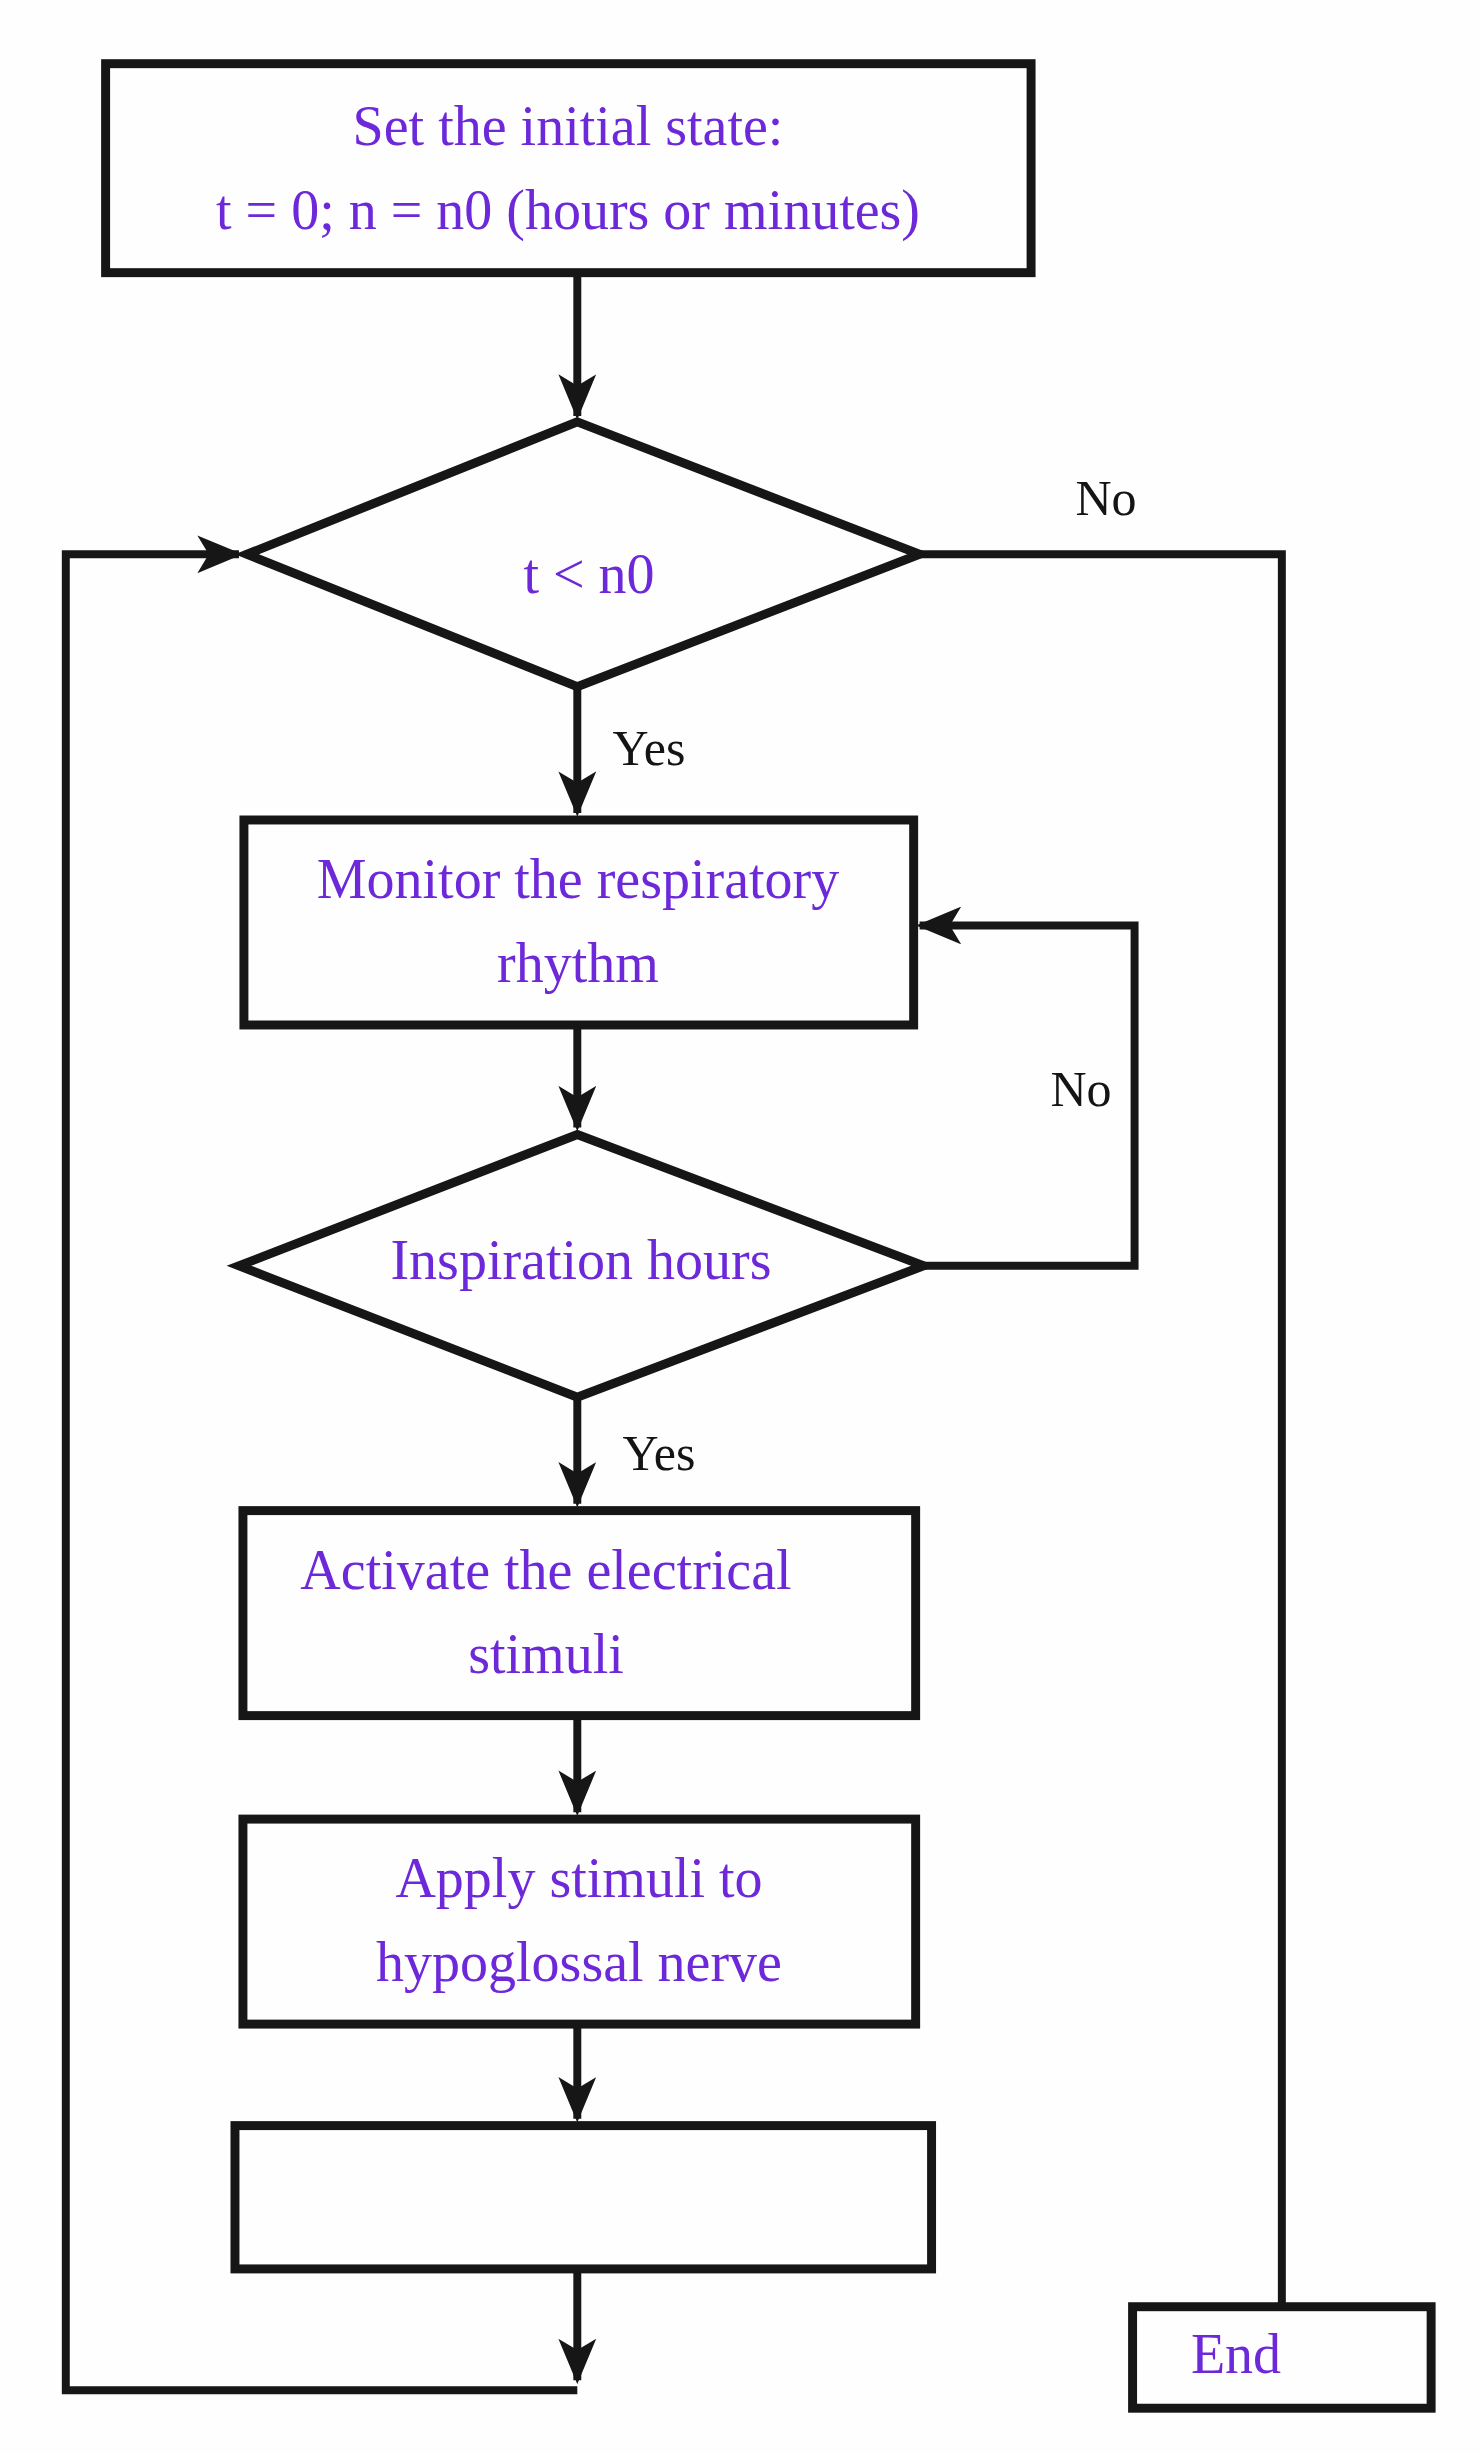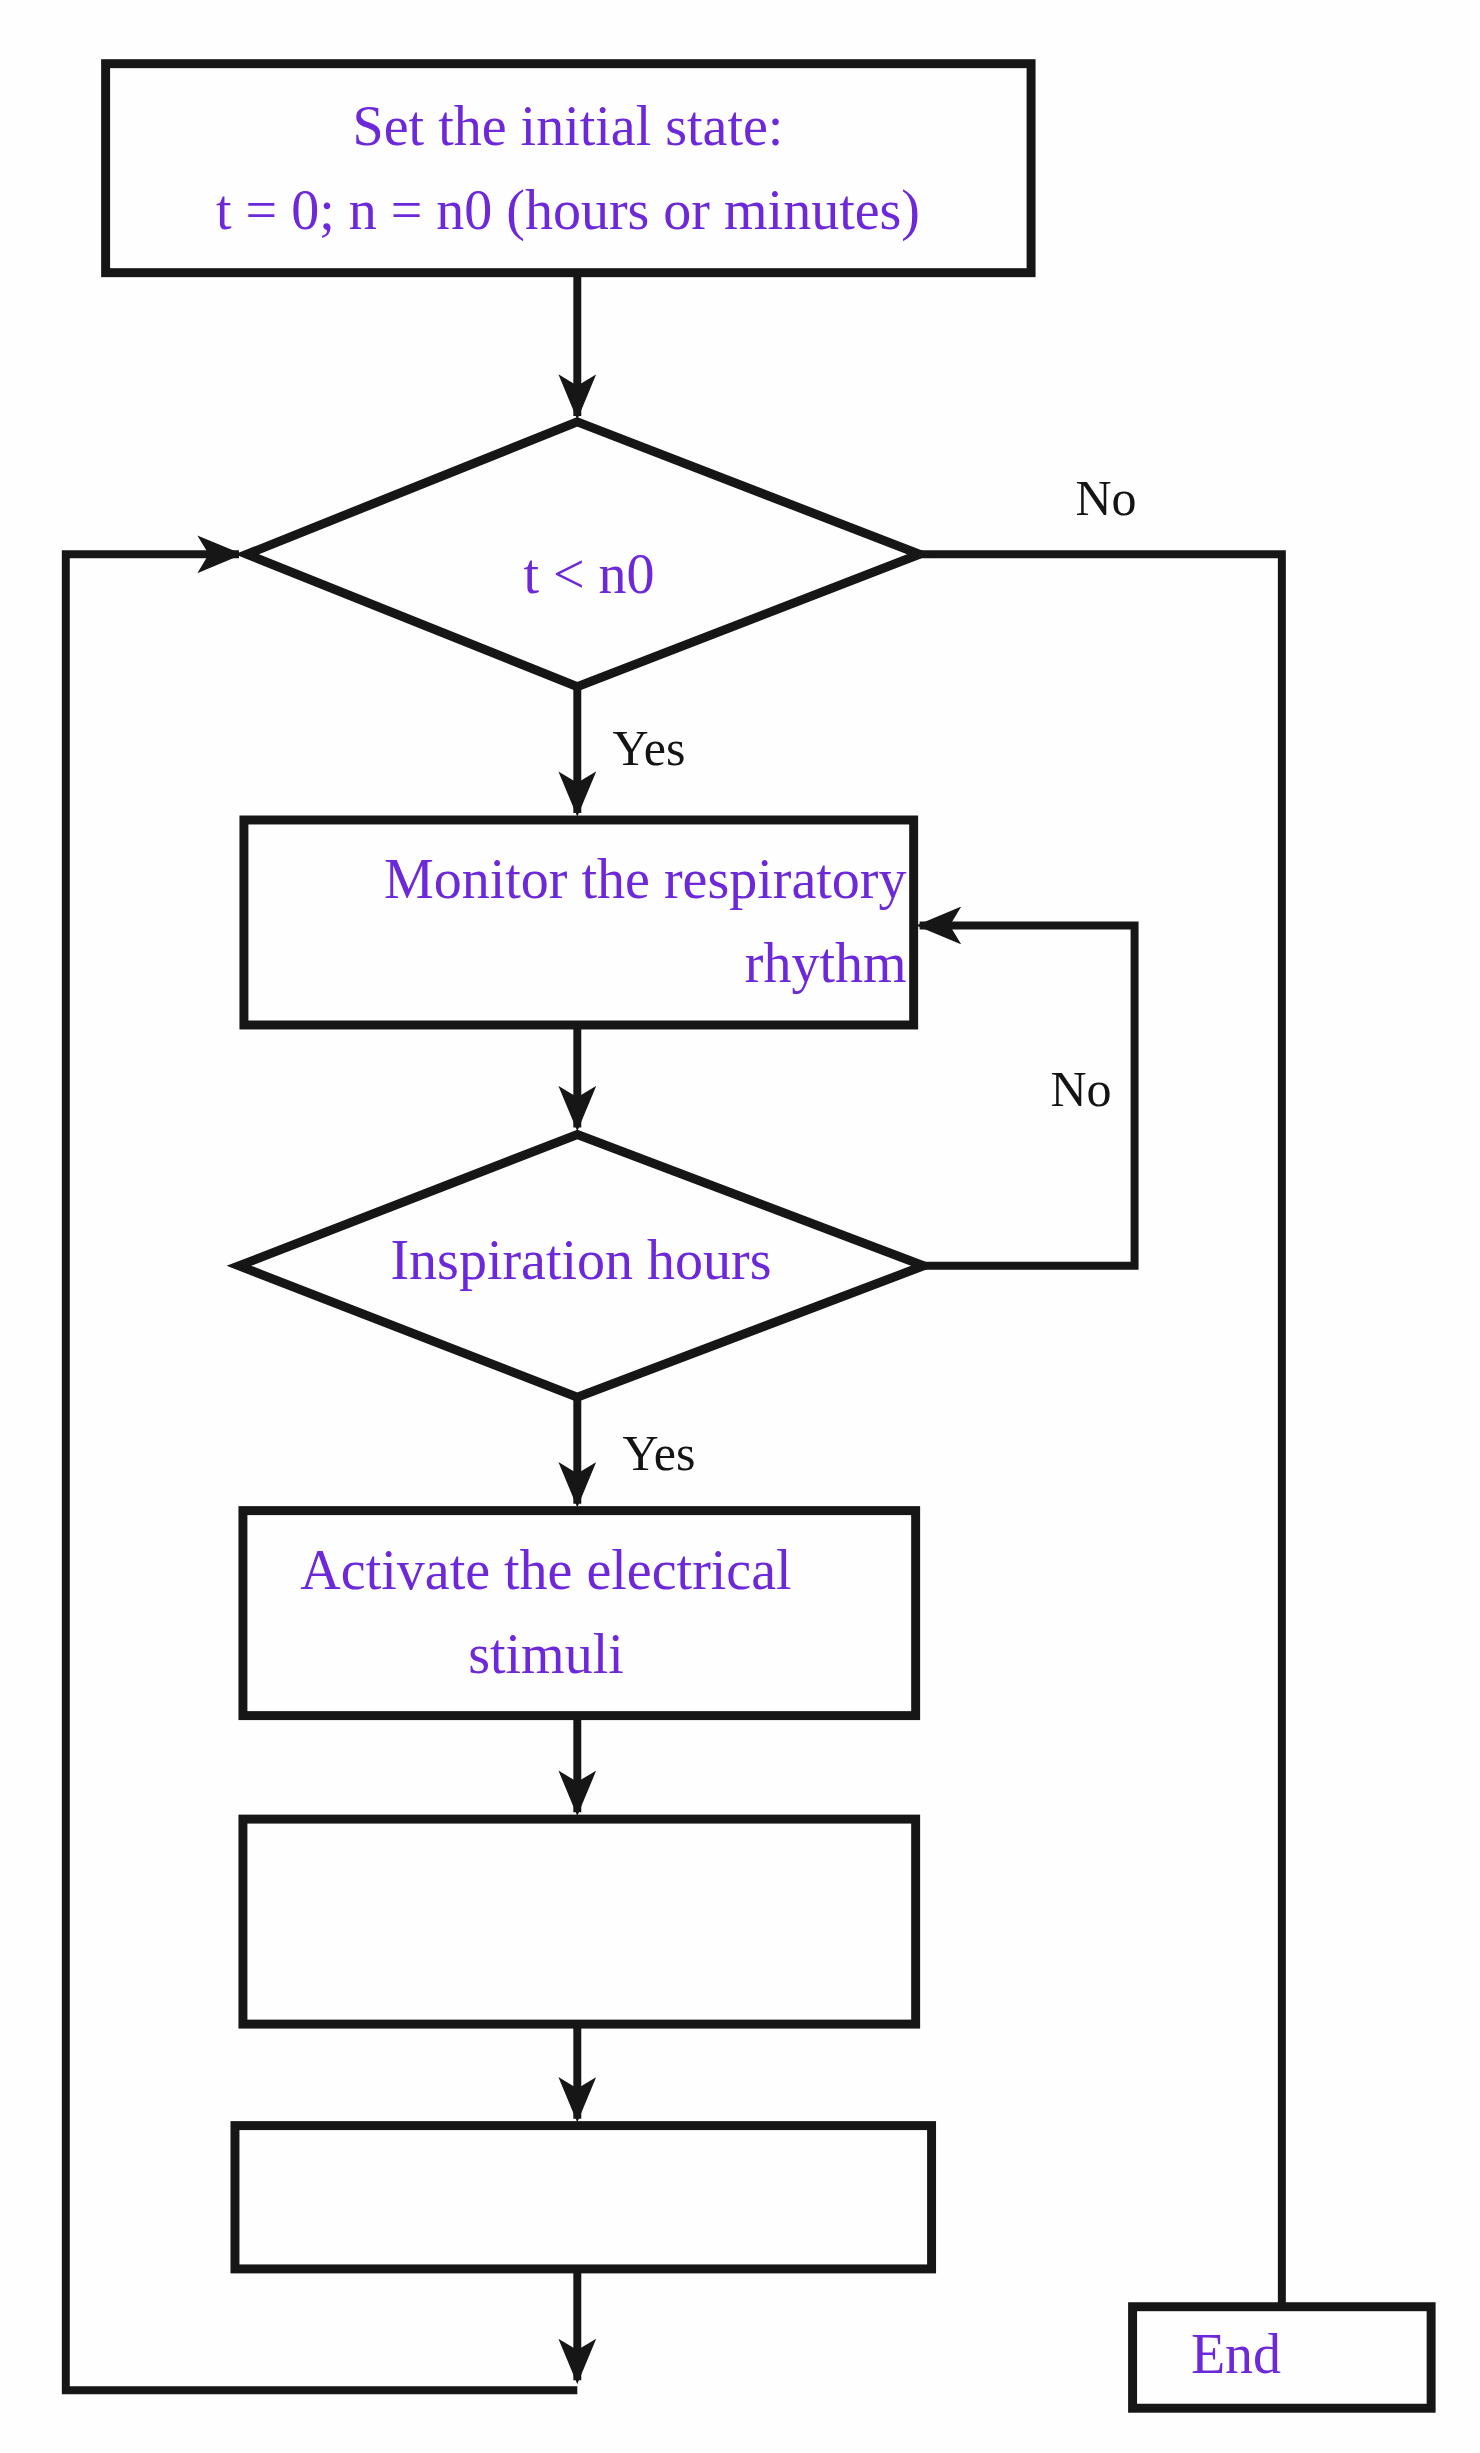--- a/index.html
+++ b/index.html
@@ -81,28 +81,30 @@
     <rect x="244" y="1828" width="676" height="206"></rect>
     <rect x="236" y="2136" width="700" height="144"></rect>
     <rect x="1138" y="2318" width="300" height="102"></rect>
   </svg>
 
   <div class="lbl" style="left:568px; top:168px; width:915px;">Set the initial state:
 t = 0; n = n0 (hours or minutes)</div>
 
   <div class="lbl" style="left:589px; top:574px;">t &lt; n0</div>
 
-  <div class="lbl" style="left:578px; top:921px; width:657px;text-align:right;">Monitor the respiratory
+  <div class="lbl" style="left:578px; top:921px; width:657px;">Monitor the respiratory
 rhythm</div>
 
   <div class="lbl" style="left:581px; top:1260px;">Inspiration hours</div>
 
   <div class="lbl" style="left:546px; top:1612px; width:657px;">Activate the electrical
 stimuli</div>
 
+  <div class="lbl" style="left:579px; top:1920px; width:657px;">Apply stimuli to
+hypoglossal nerve</div>
 
 
   <div class="lbl" style="left:1236px; top:2354px;">End</div>
 
   <div class="edge-lbl" style="left:1106px; top:498px;">No</div>
 
   <div class="edge-lbl" style="left:649px; top:748px;">Yes</div>
 
   <div class="edge-lbl" style="left:1081px; top:1089px;">No</div>
 

